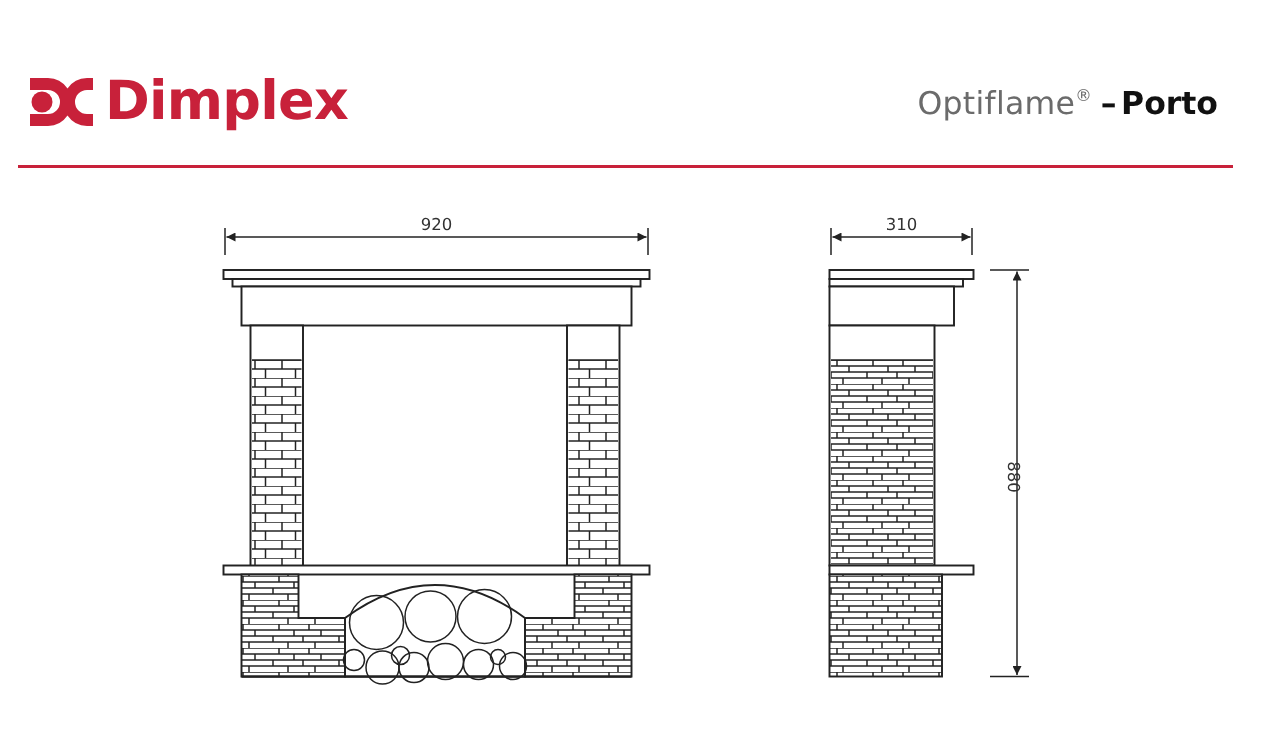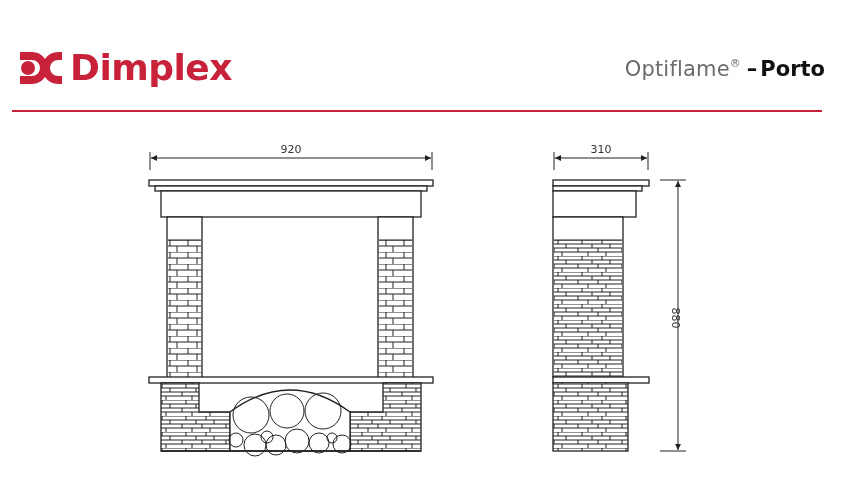--- a/index.html
+++ b/index.html
@@ -1,20 +1,20 @@
 <!DOCTYPE html>
 <html><head>
 <meta charset="utf-8">
 <style>
   html, body { margin: 0; padding: 0; background: #ffffff; }
   body { width: 847px; height: 491px; position: relative; overflow: hidden; font-family: "DejaVu Sans", sans-serif; }
   .logo { position: absolute; left: 18px; top: 46px; height: 44px; display: flex; align-items: center; justify-content: space-between; }
   .logo-mark { width: 46px; height: 40px; margin-right: 6px; }
   .logo-text { font-family: "DejaVu Sans", sans-serif; font-weight: bold; font-size: 36px; color: #c8213a; letter-spacing: -0.5px; line-height: 1; }
-  .product { position: absolute; right: 22px; top: 58px; font-size: 21px; line-height: 1; color: #666; white-space: nowrap; }
+  .product { position: absolute; right: 35px; top: 58px; font-size: 21px; line-height: 1; color: #666; white-space: nowrap; }
   .product .series { font-weight: normal; color: #6b6b6b; letter-spacing: 0.2px; }
   .product .reg { font-size: 11px; vertical-align: 9px; color: #6b6b6b; }
   .product .dash { font-weight: bold; color: #111; margin: 0 3px 0 6px; }
   .product .model { font-weight: bold; color: #111; }
   .rule { position: absolute; left: 12px; top: 110px; width: 810px; height: 2px; background: #c8213a; }
   .drawing { position: absolute; left: 0; top: 0; width: 847px; height: 491px; }
   .dim-text { font-family: "DejaVu Sans", sans-serif; font-size: 11px; fill: #333; }
 </style>
 </head>
 <body>

